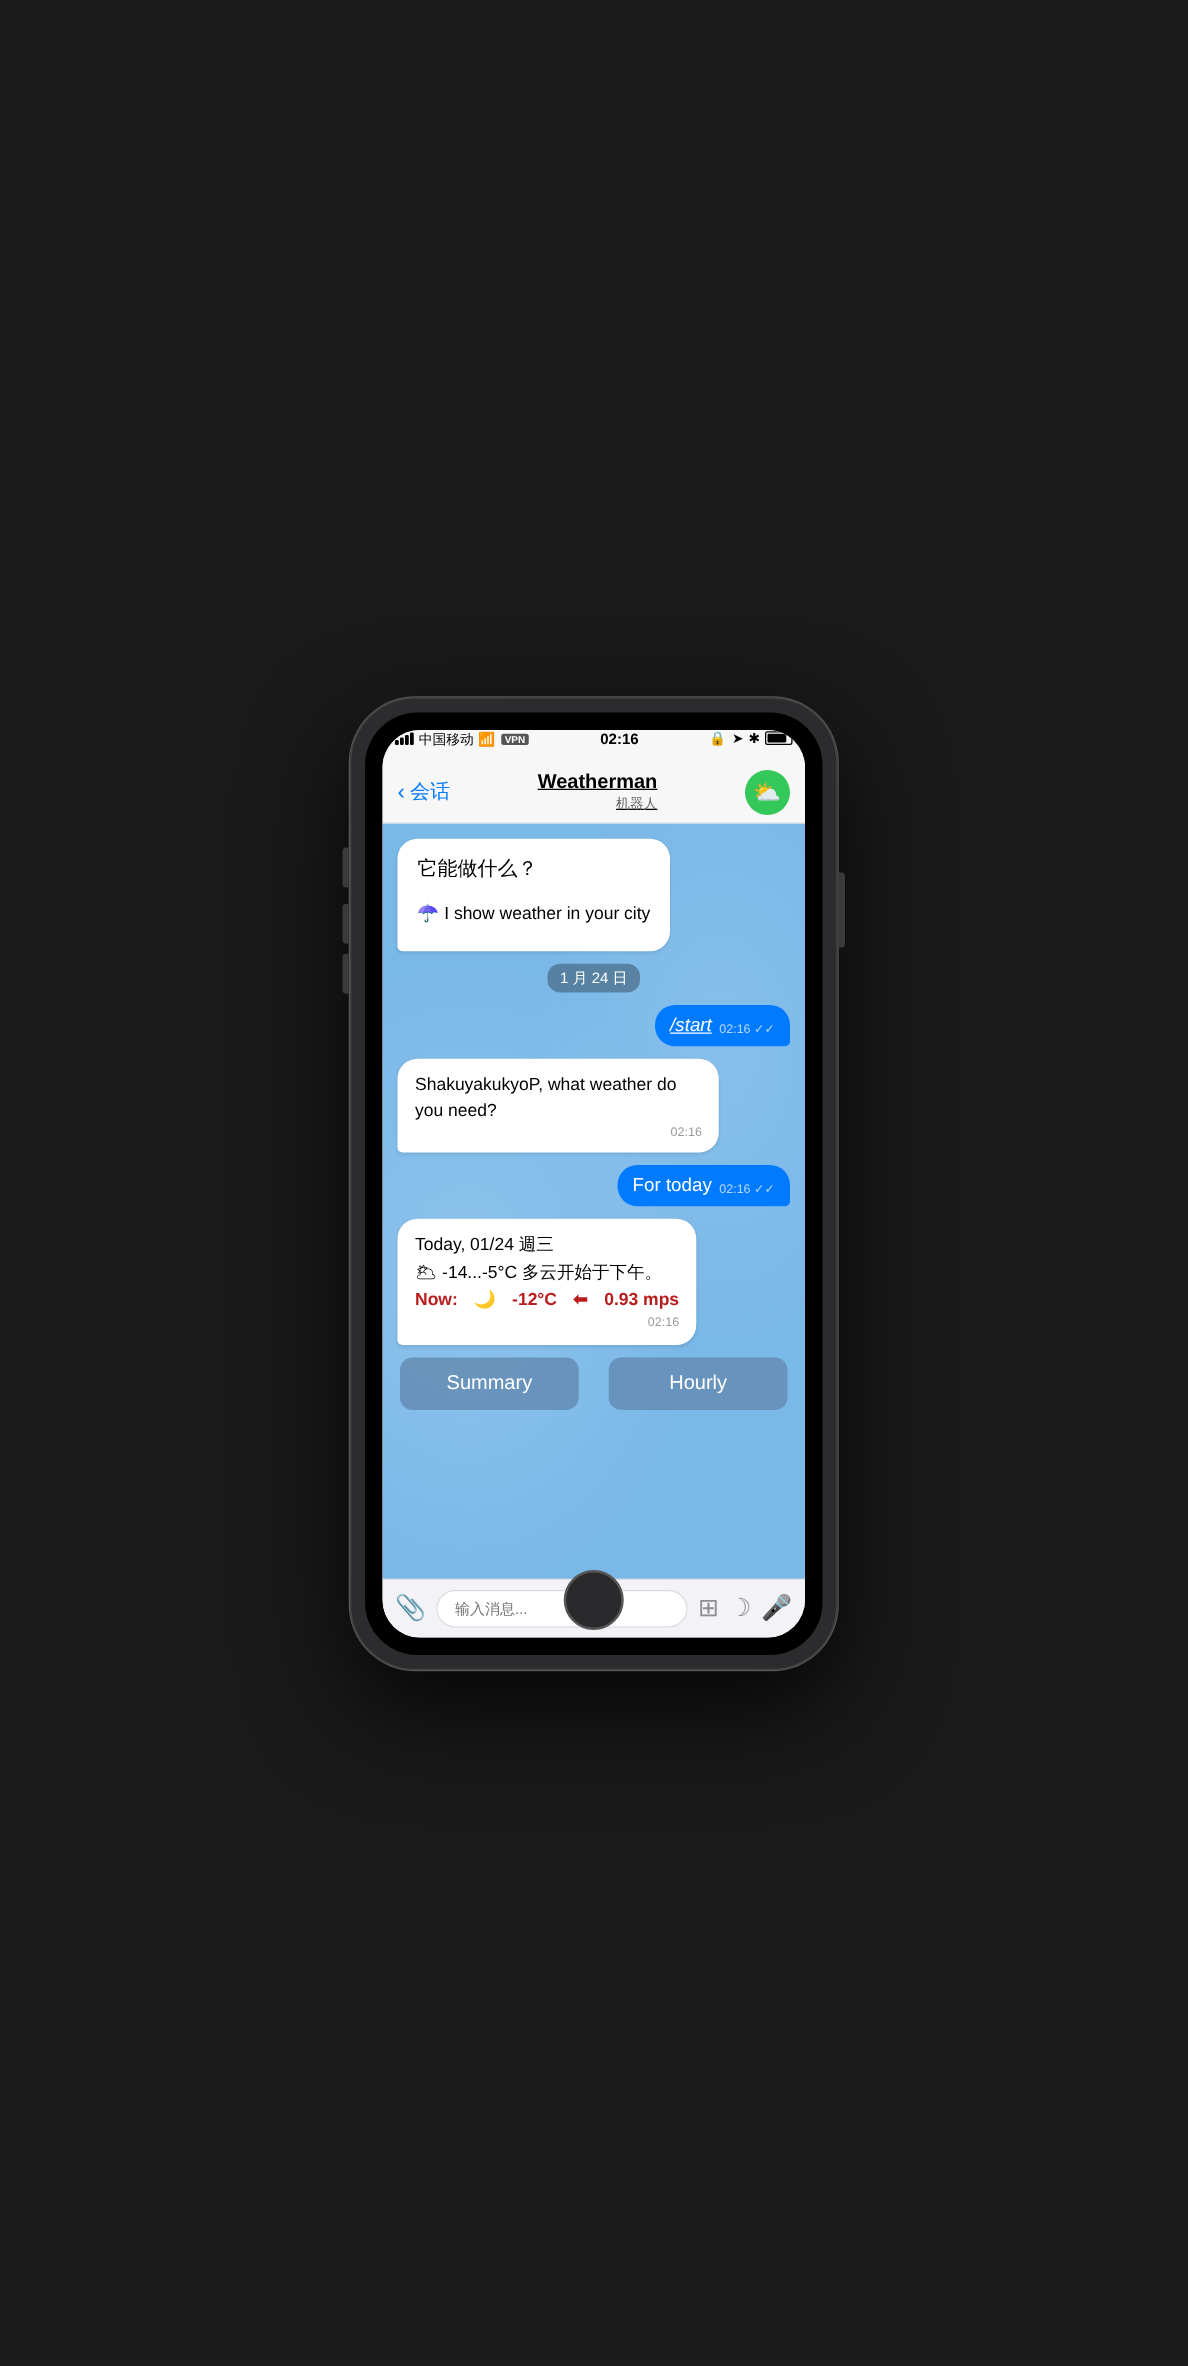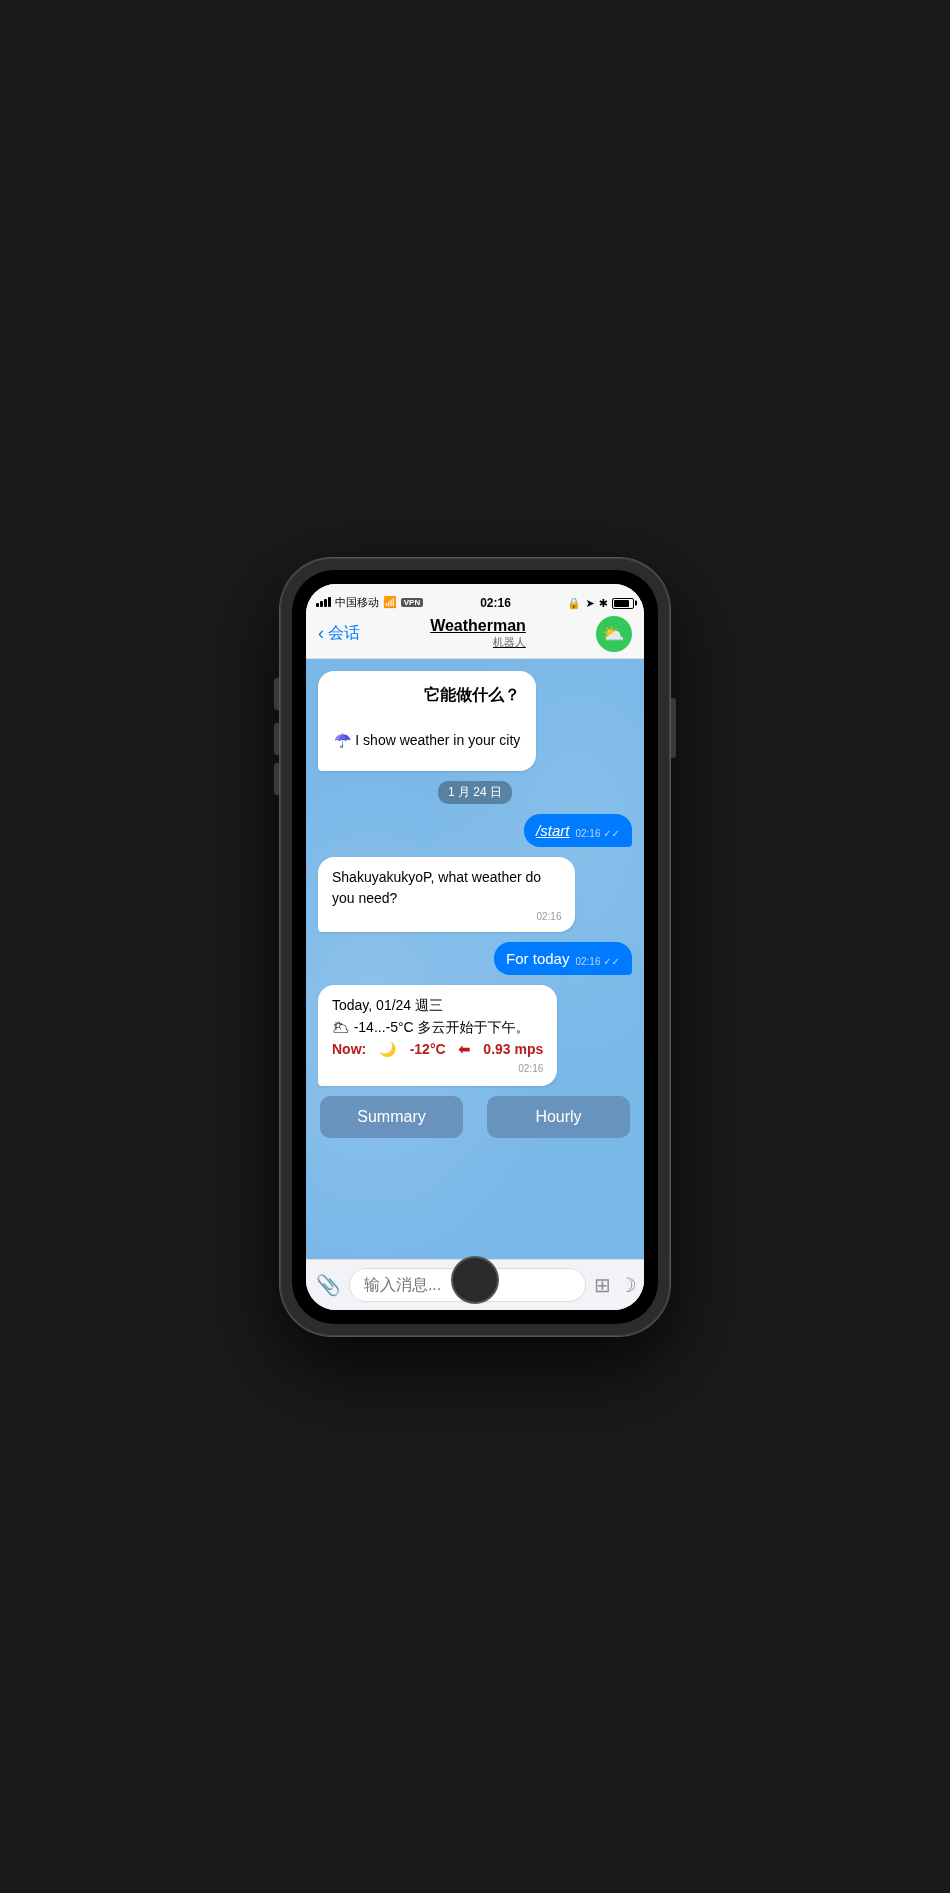--- a/index.html
+++ b/index.html
@@ -69,21 +69,21 @@
       background: #fff;
       display: flex;
       flex-direction: column;
     }
 
     
     .status-bar {
       background: #f7f7f7;
       height: 26px;
       display: flex;
-      align-items: flex-end;
+      align-items: flex-start;
       justify-content: space-between;
       padding: 0 10px;
       flex-shrink: 0;
       font-size: 11px;
       font-weight: 500;
     }
     .status-left {
       display: flex;
       align-items: center;
       gap: 4px;
@@ -202,25 +202,25 @@
       background: #fff;
       border-radius: 16px 16px 16px 4px;
       padding: 14px 16px;
       max-width: 82%;
       align-self: flex-start;
       position: relative;
       z-index: 1;
       box-shadow: 0 1px 3px rgba(0,0,0,0.1);
     }
     .bot-title {
-      text-align: right;
+      text-align: left;
       font-size: 16px;
-      font-weight: 700;
+      font-weight: 400;
       color: #000;
-      margin-bottom: 24px;
+      margin-bottom: 14px;
     }
     .bot-line {
       font-size: 14px;
       color: #000;
       line-height: 1.5;
       margin-bottom: 6px;
     }
     .bot-link { color: #007aff; }
     .checkout-section { margin-top: 6px; }
     .checkout-title { font-size: 14px; color: #000; margin-bottom: 4px; }
@@ -351,21 +351,21 @@
       font-size: 20px;
       color: #8e8e93;
       cursor: pointer;
     }
     .input-field {
       flex: 1;
       background: #fff;
       border: 1px solid #ddd;
       border-radius: 18px;
       padding: 7px 14px;
-      font-size: 16px;
+      font-size: 12px;
       color: #8e8e93;
       outline: none;
     }
     .input-emoji {
       font-size: 20px;
       color: #8e8e93;
       cursor: pointer;
     }
     .input-moon {
       font-size: 20px;

